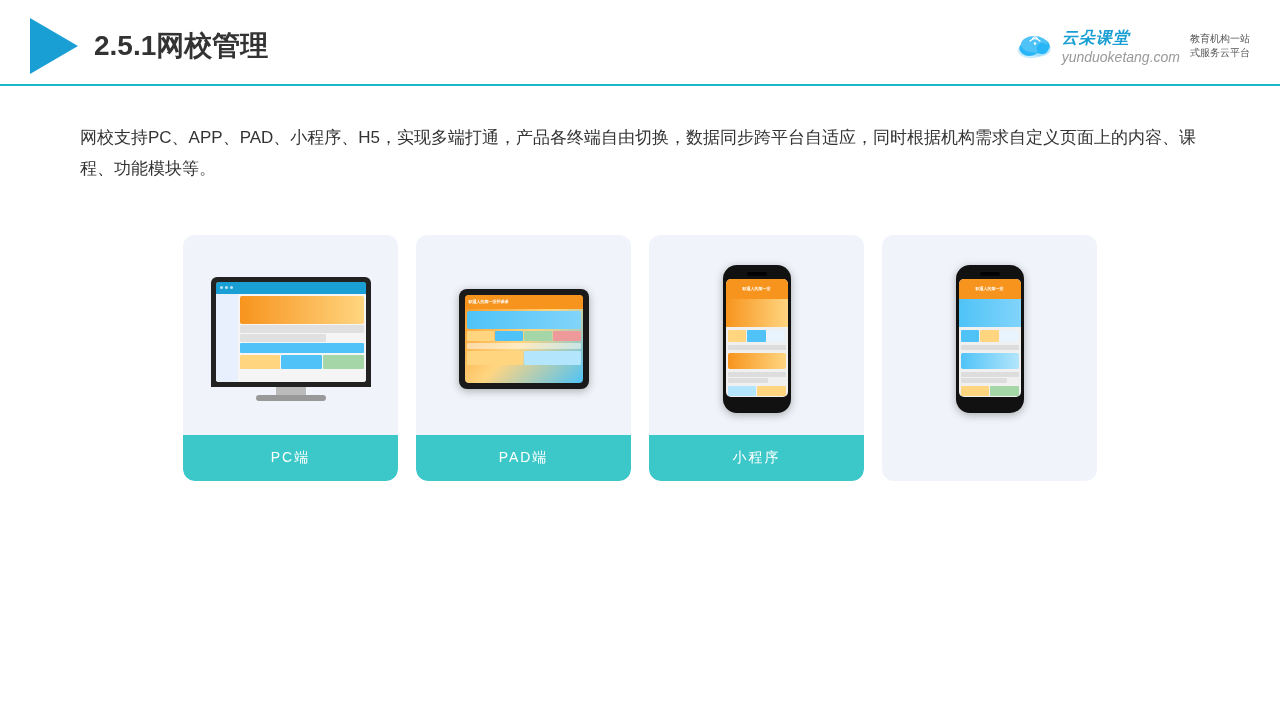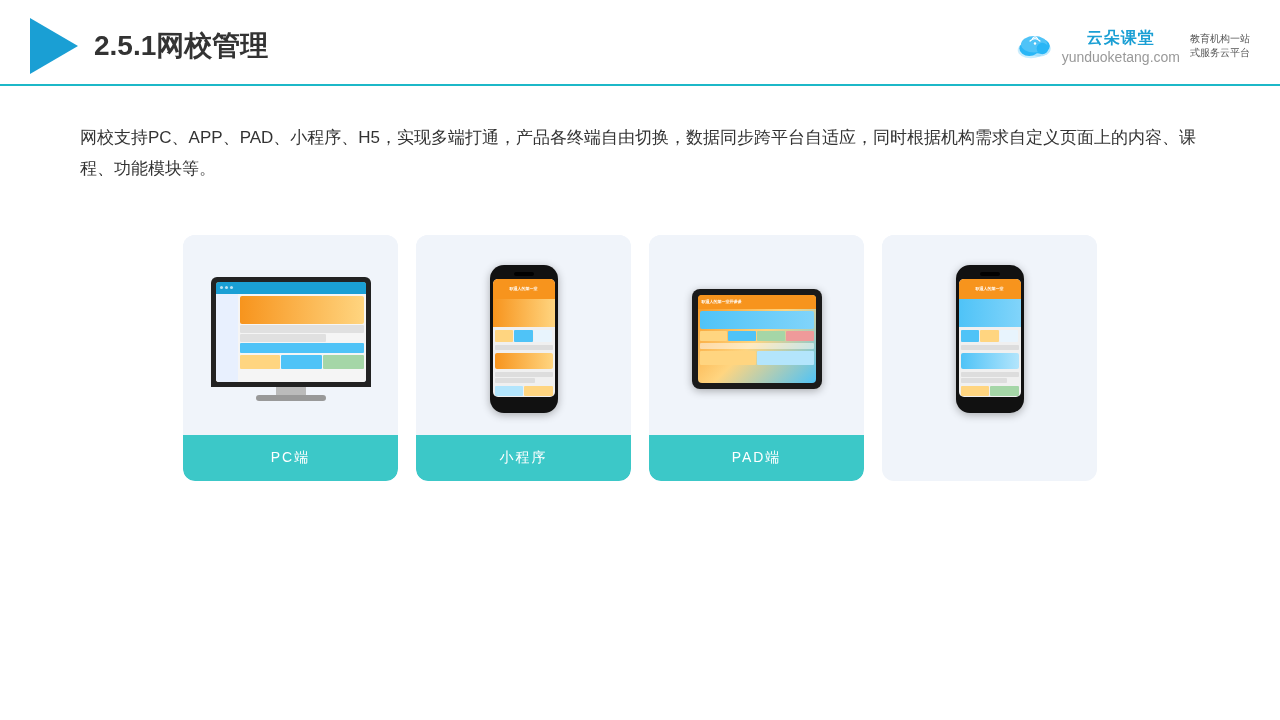--- a/index.html
+++ b/index.html
@@ -48,21 +48,22 @@
       align-items: center;
       gap: 6px;
     }
     .cloud-icon {
       width: 42px;
       height: 28px;
     }
     .brand-text {
       display: flex;
       flex-direction: column;
-      align-items: center;
+      align-items: flex-start;
+      font-style: italic;
     }
     .brand-name {
       font-size: 16px;
       color: #1a9fd4;
       font-weight: bold;
       letter-spacing: 1px;
     }
     .brand-url {
       font-size: 14px;
       color: #999;
@@ -374,20 +375,47 @@
         <div class="pc-stand"></div>
         <div class="pc-base"></div>
       </div>
     </div>
     <div class="card-label">PC端</div>
   </div>
 
 
   <div class="card">
     <div class="card-image-area">
+      <div class="tablet-mockup">
+        <div class="tablet-screen">
+          <div class="tablet-top" style="background:#f7941d;height:14px;">
+            <span style="font-size:4px;color:#fff;font-weight:bold;">职通人的第一堂开课课</span>
+          </div>
+          <div class="tablet-body">
+            <div class="tablet-banner"></div>
+            <div style="display:grid;grid-template-columns:1fr 1fr 1fr 1fr;gap:1px;margin-top:1px;">
+              <div style="height:10px;background:#ffd580;border-radius:1px;"></div>
+              <div style="height:10px;background:#4fc3f7;border-radius:1px;"></div>
+              <div style="height:10px;background:#a5d6a7;border-radius:1px;"></div>
+              <div style="height:10px;background:#ef9a9a;border-radius:1px;"></div>
+            </div>
+            <div class="tablet-row" style="margin-top:1px;height:6px;background:rgba(255,255,255,0.5);"></div>
+            <div style="display:grid;grid-template-columns:1fr 1fr;gap:1px;margin-top:1px;">
+              <div style="height:14px;background:#ffd580;border-radius:1px;"></div>
+              <div style="height:14px;background:#b3e5fc;border-radius:1px;"></div>
+            </div>
+          </div>
+        </div>
+      </div>
+    </div>
+    <div class="card-label">PAD端</div>
+  </div>
+
+  <div class="card">
+    <div class="card-image-area">
       <div class="miniphone-mockup">
         <div class="miniphone-notch"></div>
         <div class="miniphone-screen">
           <div class="miniphone-top">
             <span style="font-size:4px;color:#fff;font-weight:bold;">职通人的第一堂</span>
           </div>
           <div class="miniphone-banner"></div>
           <div class="miniphone-body">
             <div class="miniphone-grid">
               <div class="miniphone-cell orange"></div>
@@ -404,47 +432,20 @@
             </div>
           </div>
         </div>
       </div>
     </div>
     <div class="card-label">小程序</div>
   </div>
 
   <div class="card">
     <div class="card-image-area">
-      <div class="tablet-mockup">
-        <div class="tablet-screen">
-          <div class="tablet-top" style="background:#f7941d;height:14px;">
-            <span style="font-size:4px;color:#fff;font-weight:bold;">职通人的第一堂开课课</span>
-          </div>
-          <div class="tablet-body">
-            <div class="tablet-banner"></div>
-            <div style="display:grid;grid-template-columns:1fr 1fr 1fr 1fr;gap:1px;margin-top:1px;">
-              <div style="height:10px;background:#ffd580;border-radius:1px;"></div>
-              <div style="height:10px;background:#4fc3f7;border-radius:1px;"></div>
-              <div style="height:10px;background:#a5d6a7;border-radius:1px;"></div>
-              <div style="height:10px;background:#ef9a9a;border-radius:1px;"></div>
-            </div>
-            <div class="tablet-row" style="margin-top:1px;height:6px;background:rgba(255,255,255,0.5);"></div>
-            <div style="display:grid;grid-template-columns:1fr 1fr;gap:1px;margin-top:1px;">
-              <div style="height:14px;background:#ffd580;border-radius:1px;"></div>
-              <div style="height:14px;background:#b3e5fc;border-radius:1px;"></div>
-            </div>
-          </div>
-        </div>
-      </div>
-    </div>
-    <div class="card-label">PAD端</div>
-  </div>
-
-  <div class="card">
-    <div class="card-image-area">
       <div class="miniphone-mockup">
         <div class="miniphone-notch"></div>
         <div class="miniphone-screen">
           <div class="miniphone-top">
             <span style="font-size:4px;color:#fff;font-weight:bold;">职通人的第一堂</span>
           </div>
           <div class="miniphone-banner" style="background:linear-gradient(90deg,#4fc3f7,#81d4fa);"></div>
           <div class="miniphone-body">
             <div class="miniphone-grid">
               <div class="miniphone-cell teal"></div>

